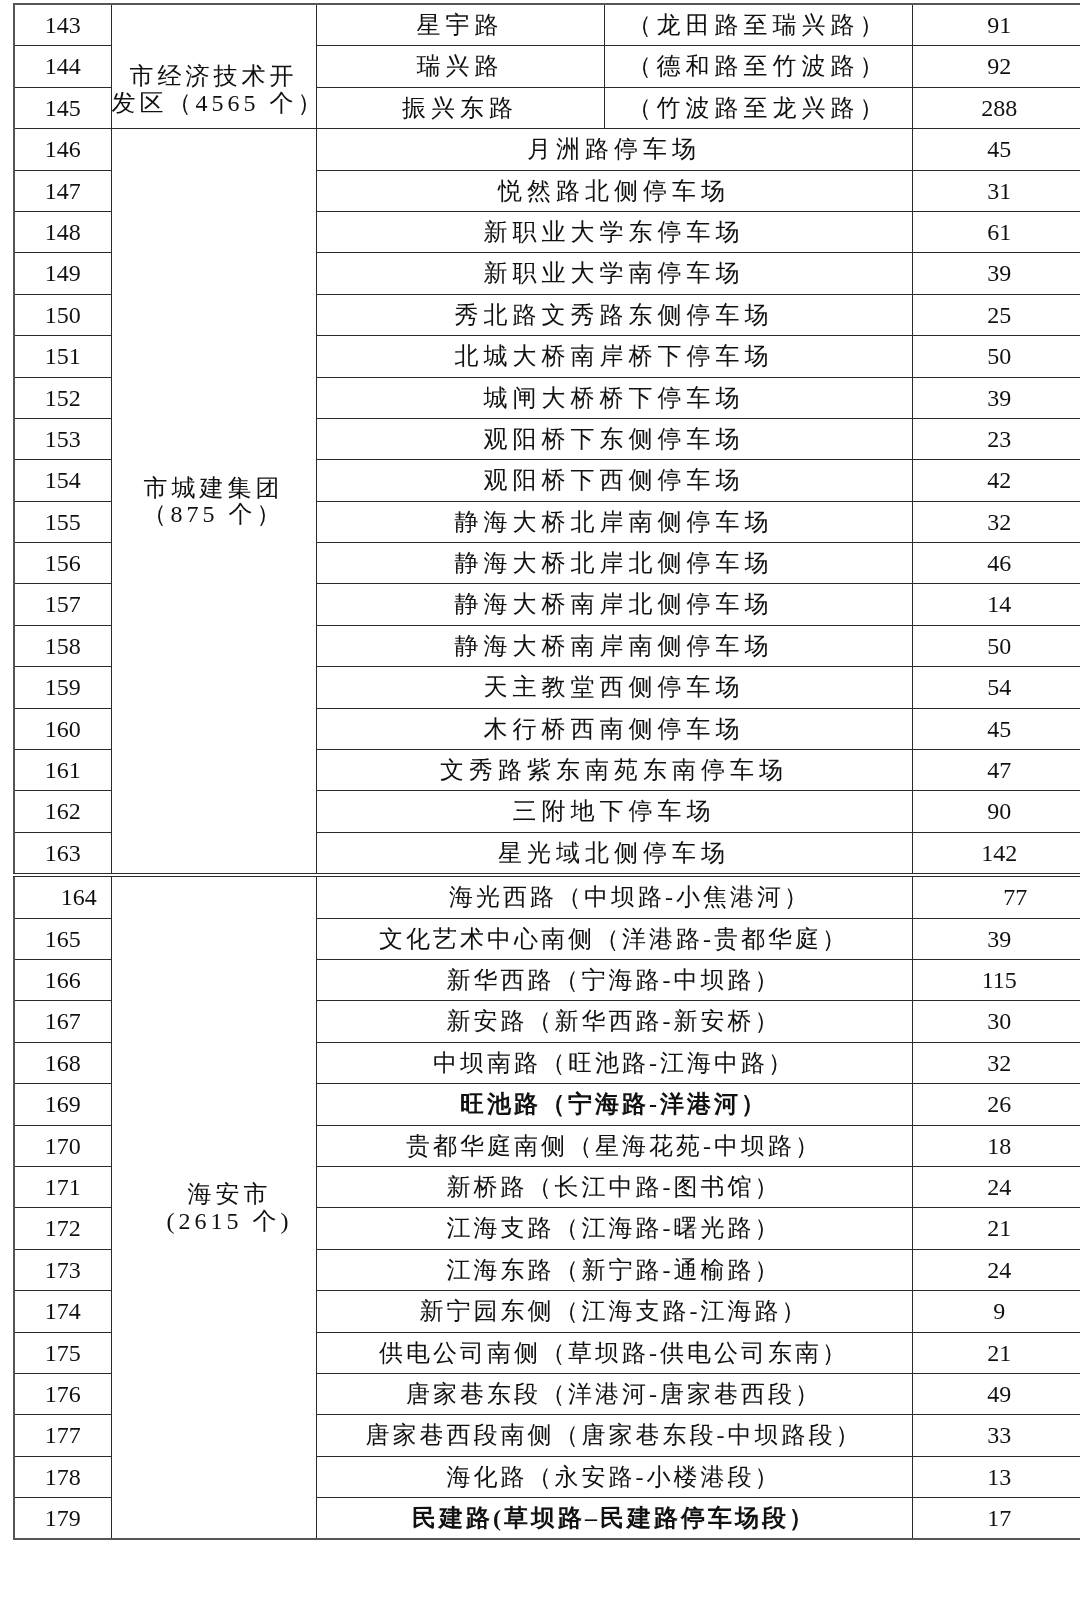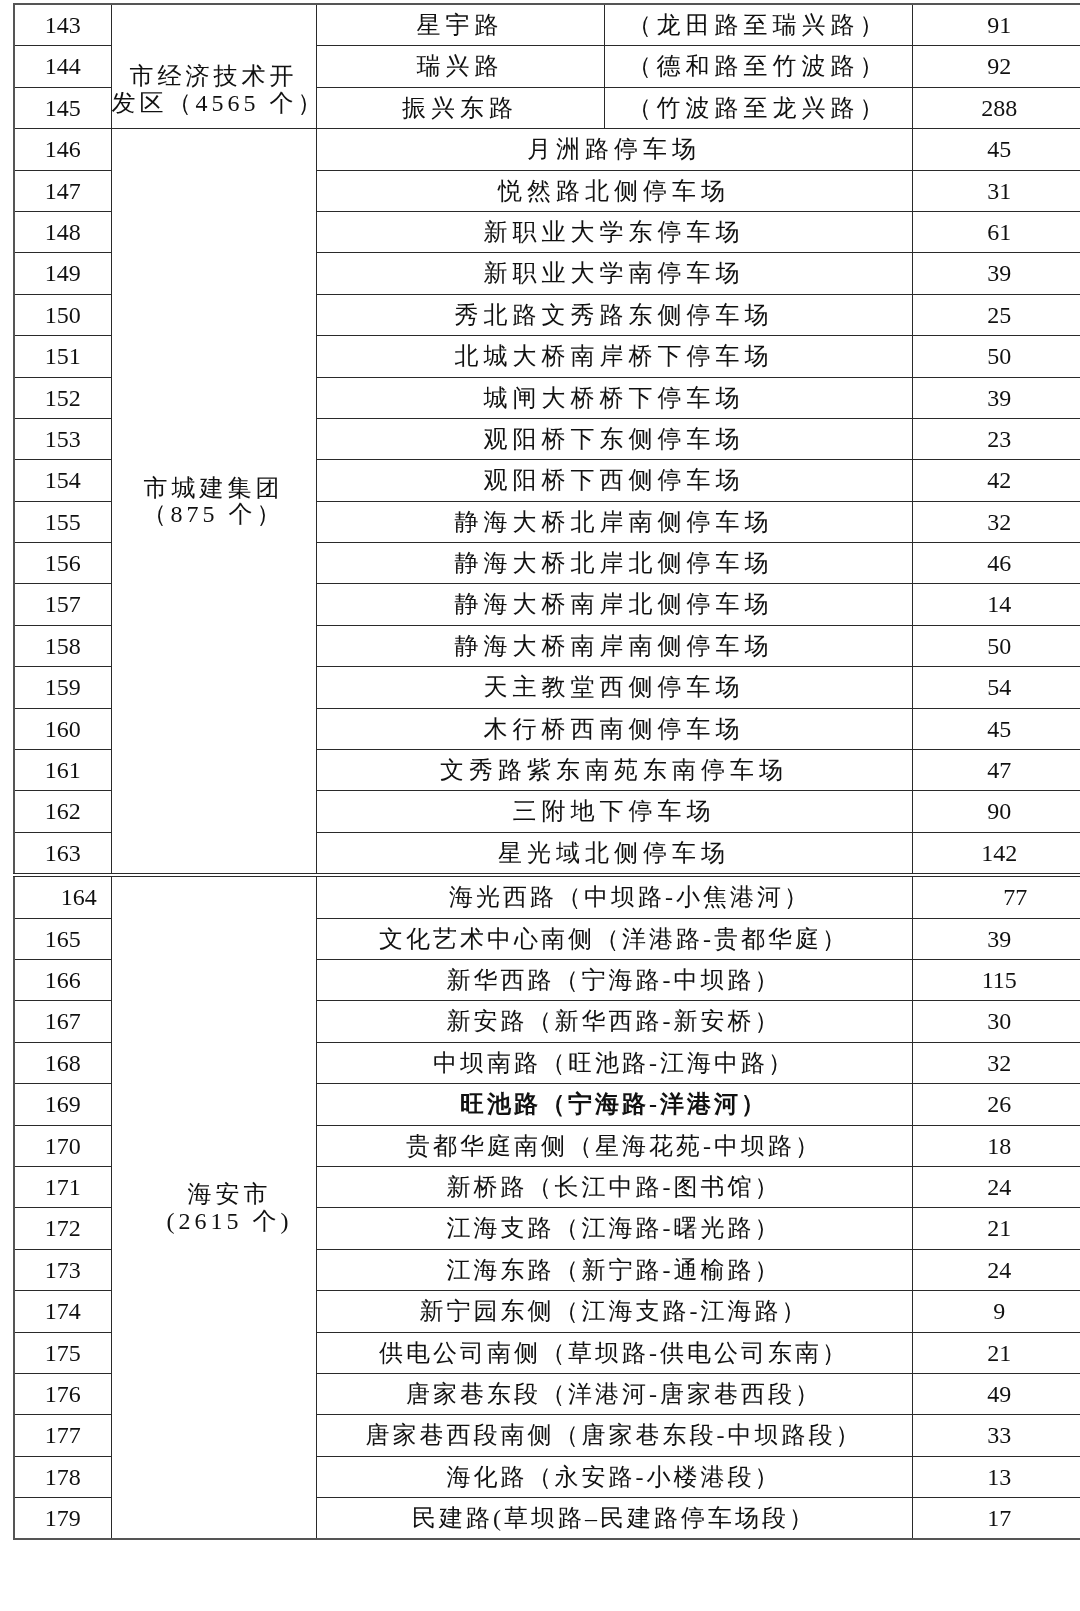--- a/index.html
+++ b/index.html
@@ -217,17 +217,17 @@
         <td class="cn" colspan="2" style="letter-spacing: 3px;">唐家巷西段南侧（唐家巷东段-中坝路段）</td>
         <td class="num">33</td>
       </tr>
       <tr>
         <td class="num">178</td>
         <td class="cn" colspan="2" style="letter-spacing: 3px;">海化路（永安路-小楼港段）</td>
         <td class="num">13</td>
       </tr>
       <tr>
         <td class="num">179</td>
-        <td class="cn" colspan="2" style="letter-spacing: 3px;">民建路(草坝路–民建路停车场段）</td>
+        <td class="cn" colspan="2" style="letter-spacing: 3px; font-weight: bold;">民建路(草坝路–民建路停车场段）</td>
         <td class="num">17</td>
       </tr>
     </tbody>
 </table>
 
 </body></html>

